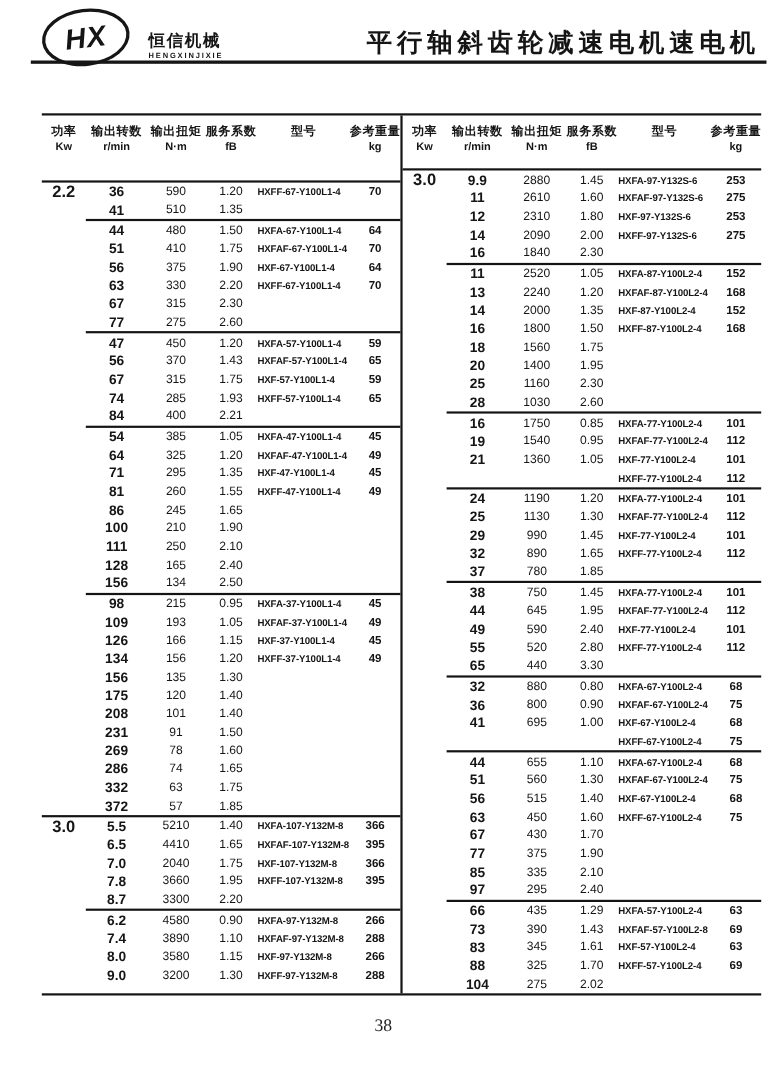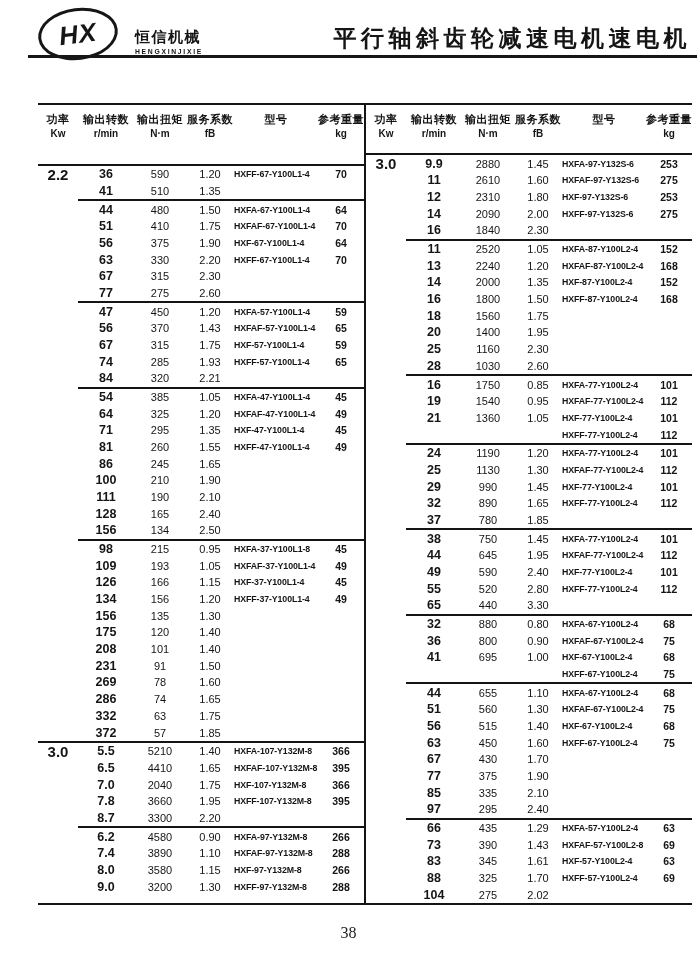--- a/index.html
+++ b/index.html
@@ -182,21 +182,21 @@
                 </div>
                 <div class="row">
                   <div class="c c-rpm">74</div>
                   <div class="c c-tq">285</div>
                   <div class="c c-fb">1.93</div>
                   <div class="c c-model">HXFF-57-Y100L1-4</div>
                   <div class="c c-kg">65</div>
                 </div>
                 <div class="row">
                   <div class="c c-rpm">84</div>
-                  <div class="c c-tq">320</div>
+                  <div class="c c-tq">400</div>
                   <div class="c c-fb">2.21</div>
                   <div class="c c-model"></div>
                   <div class="c c-kg"></div>
                 </div>
               </div>
               <div class="group grp-sep">
                 <div class="row">
                   <div class="c c-rpm">54</div>
                   <div class="c c-tq">385</div>
                   <div class="c c-fb">1.05</div>
@@ -233,21 +233,21 @@
                 </div>
                 <div class="row">
                   <div class="c c-rpm">100</div>
                   <div class="c c-tq">210</div>
                   <div class="c c-fb">1.90</div>
                   <div class="c c-model"></div>
                   <div class="c c-kg"></div>
                 </div>
                 <div class="row">
                   <div class="c c-rpm">111</div>
-                  <div class="c c-tq">190</div>
+                  <div class="c c-tq">250</div>
                   <div class="c c-fb">2.10</div>
                   <div class="c c-model"></div>
                   <div class="c c-kg"></div>
                 </div>
                 <div class="row">
                   <div class="c c-rpm">128</div>
                   <div class="c c-tq">165</div>
                   <div class="c c-fb">2.40</div>
                   <div class="c c-model"></div>
                   <div class="c c-kg"></div>
@@ -258,21 +258,21 @@
                   <div class="c c-fb">2.50</div>
                   <div class="c c-model"></div>
                   <div class="c c-kg"></div>
                 </div>
               </div>
               <div class="group grp-sep">
                 <div class="row">
                   <div class="c c-rpm">98</div>
                   <div class="c c-tq">215</div>
                   <div class="c c-fb">0.95</div>
-                  <div class="c c-model">HXFA-37-Y100L1-8</div>
+                  <div class="c c-model">HXFA-37-Y100L1-4</div>
                   <div class="c c-kg">45</div>
                 </div>
                 <div class="row">
                   <div class="c c-rpm">109</div>
                   <div class="c c-tq">193</div>
                   <div class="c c-fb">1.05</div>
                   <div class="c c-model">HXFAF-37-Y100L1-4</div>
                   <div class="c c-kg">49</div>
                 </div>
                 <div class="row">

